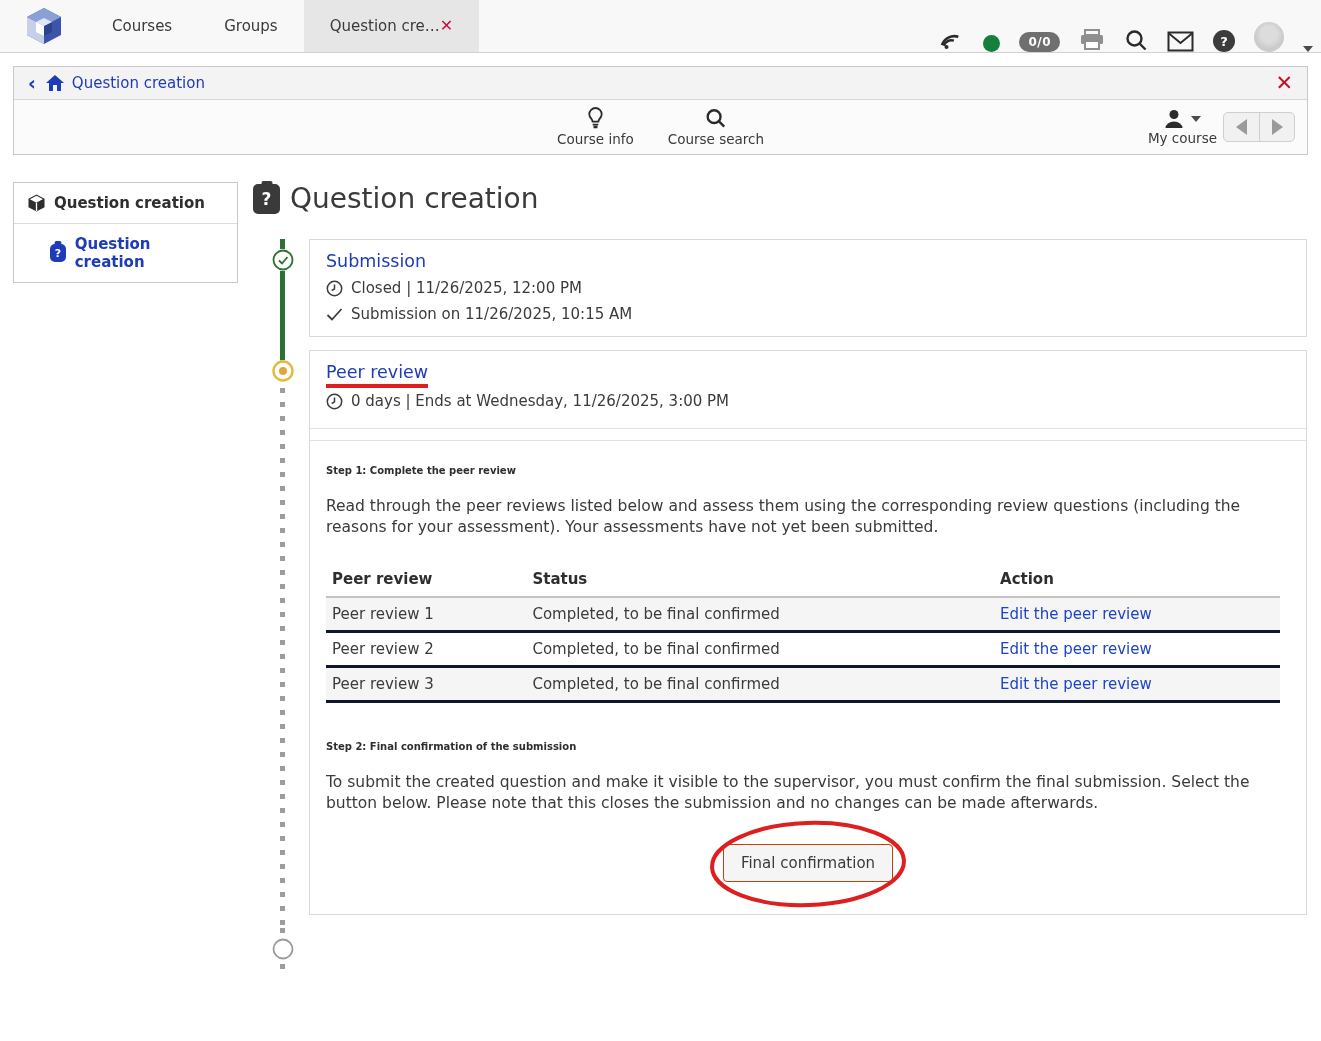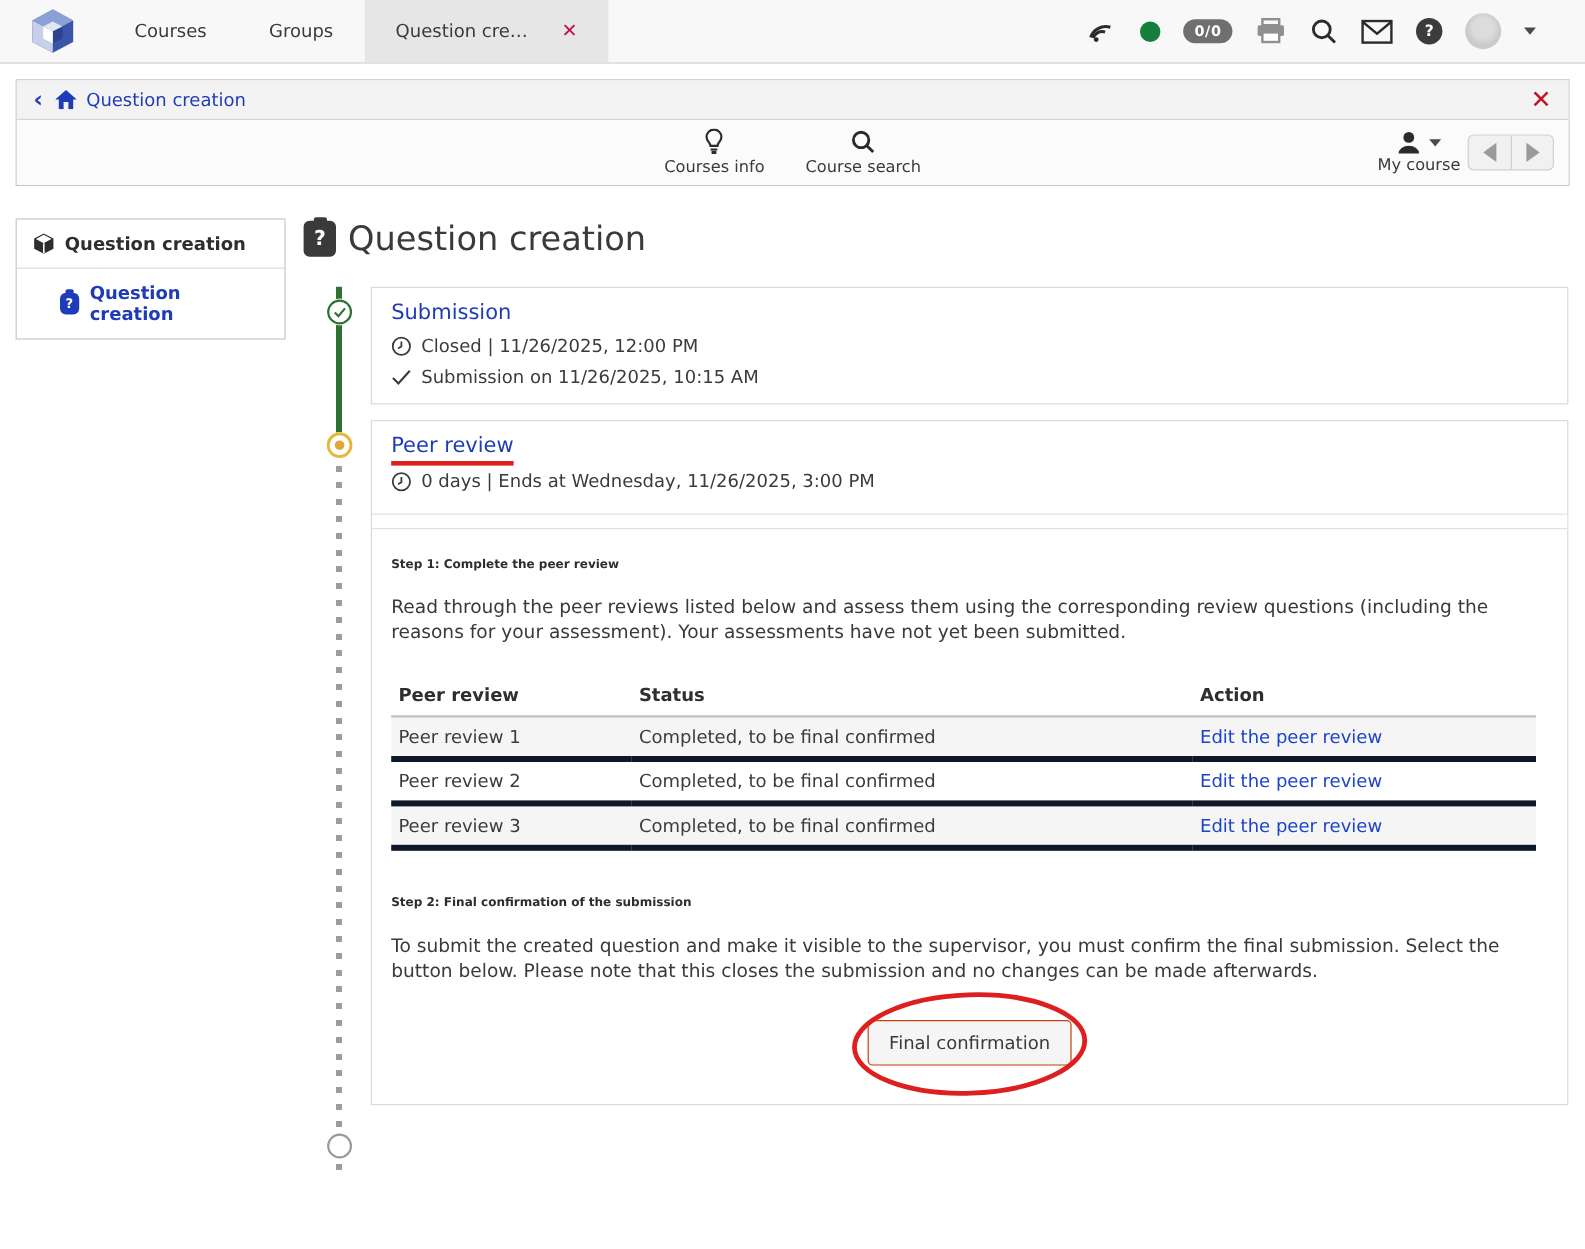--- a/index.html
+++ b/index.html
@@ -5,23 +5,23 @@
   * { margin:0; padding:0; box-sizing:border-box; }
   html,body { width:1321px; height:1041px; background:#fff; overflow:hidden;
     font-family:"DejaVu Sans","Liberation Sans",sans-serif; color:#3a3a3a; font-size:15px; }
 
   
   .topnav { height:53px; background:#f8f8f8; border-bottom:1px solid #d2d2d2;
     display:flex; align-items:stretch; }
   .topnav-left { display:flex; align-items:stretch; }
   .logo-wrap { display:flex; align-items:center; padding:0 24px 0 26px; }
   .nav-tab { display:flex; align-items:center; padding:16px 26px; color:#3a3a3a; cursor:pointer; }
-  .nav-tab.active { background:#e6e6e6; gap:28px; }
+  .nav-tab.active { background:#e6e6e6; gap:0; }
   .tab-close { color:#bf1340; font-weight:bold; font-size:16px; line-height:1; }
-  .topnav-right { margin-left:auto; display:flex; align-items:center; gap:19px; padding-right:41px; }
+  .topnav-right { margin-left:auto; display:flex; align-items:flex-end; gap:19px; padding-right:8px; }
   .status-dot { width:17px; height:17px; border-radius:50%; background:#157f3c; }
   .pill-badge { background:#6f6f6f; color:#fff; font-size:12px; font-weight:bold;
     border-radius:10px; padding:3px 9px; letter-spacing:0.5px; }
   .help-circle { width:22px; height:22px; border-radius:50%; background:#3c3c3c; color:#fff;
     font-size:13px; font-weight:bold; display:flex; align-items:center; justify-content:center; }
   .avatar { width:30px; height:30px; border-radius:50%;
     background:radial-gradient(circle at 50% 42%, #dcdcdc 0 36%, #cbcbcb 60%); }
   .caret { width:0; height:0; border-left:5px solid transparent; border-right:5px solid transparent;
     border-top:6px solid #4a4a4a; }
 
@@ -82,21 +82,21 @@
   .meta-line { display:flex; align-items:center; gap:8px; margin-top:8px; color:#3b3b3b; font-size:15px; }
   .card-sep { height:13px; border-top:1px solid #e2e2e2; border-bottom:1px solid #e2e2e2; background:#fff; }
   .peer-head { padding:11px 16px 18px 16px; }
   .peer-body { padding:24px 16px 14px 16px; }
   .step-head { font-weight:bold; font-size:10px; color:#2e2e2e; }
   .step-text { margin-top:20px; font-size:15.5px; line-height:1.35; color:#3a3a3a; max-width:1190px; }
 
   table.peer-table { width:99%; border-collapse:collapse; margin-top:28px; font-size:15px; }
   .peer-table th { text-align:left; font-weight:bold; color:#2e2e2e; padding:4px 6px 8px 6px;
     border-bottom:2px solid #c3c3c3; }
-  .peer-table td { padding:7px 6px; border-bottom:5px solid #0f172a; color:#3b3b3b; }
+  .peer-table td { padding:7px 6px; border-bottom:3px solid #0f172a; color:#3b3b3b; }
   .peer-table tr.odd td { background:#f5f5f5; }
   .peer-table .col-name { width:21%; }
   .peer-table .col-status { width:49%; }
   .peer-table .col-action { width:30%; }
   .table-link { color:#1d43c8; cursor:pointer; }
 
   .step2 { margin-top:38px; }
   .confirm-wrap { position:relative; display:flex; justify-content:center; margin-top:14px; padding:16px 0 18px; }
   .confirm-btn { background:#f5f5f5; border:1px solid #c2410c; border-radius:4px;
     padding:9px 17px; font-size:15px; color:#3a3a3a; cursor:pointer;
@@ -184,21 +184,21 @@
   <div class="tool-row">
     <div class="tool-center">
       <div class="tool-btn">
         <span class="icon">
           <svg width="16" height="22" viewBox="0 0 16 22" fill="none" stroke="#2b2b2b" stroke-width="1.8">
             <path d="M8 1 a6.2 6.2 0 0 1 6.2 6.2 c0 2.4 -1.4 3.6 -2.4 5 -0.6 0.9 -0.8 1.6 -0.9 2.4 h-5.8 c-0.1 -0.8 -0.3 -1.5 -0.9 -2.4 -1 -1.4 -2.4 -2.6 -2.4 -5 A6.2 6.2 0 0 1 8 1 Z"></path>
             <line x1="5.2" y1="17.6" x2="10.8" y2="17.6"></line>
             <line x1="6" y1="20" x2="10" y2="20" stroke-width="2.6"></line>
           </svg>
         </span>
-        <span>Courses info</span>
+        <span>Course info</span>
       </div>
       <div class="tool-btn">
         <span class="icon">
           <svg width="22" height="22" viewBox="0 0 24 24" fill="none" stroke="#2b2b2b" stroke-width="2.6">
             <circle cx="10.5" cy="10.5" r="7"></circle>
             <line x1="15.5" y1="15.5" x2="21.5" y2="21.5"></line>
           </svg>
         </span>
         <span>Course search</span>
       </div>

